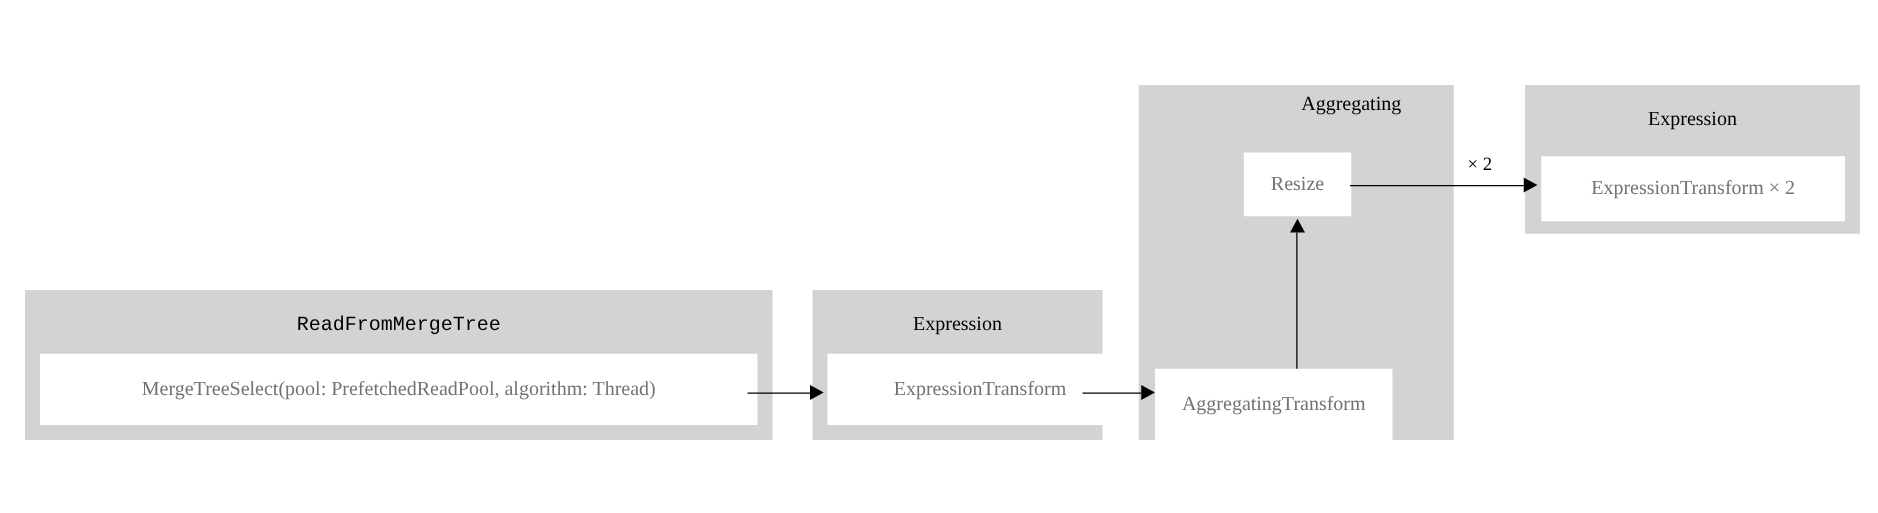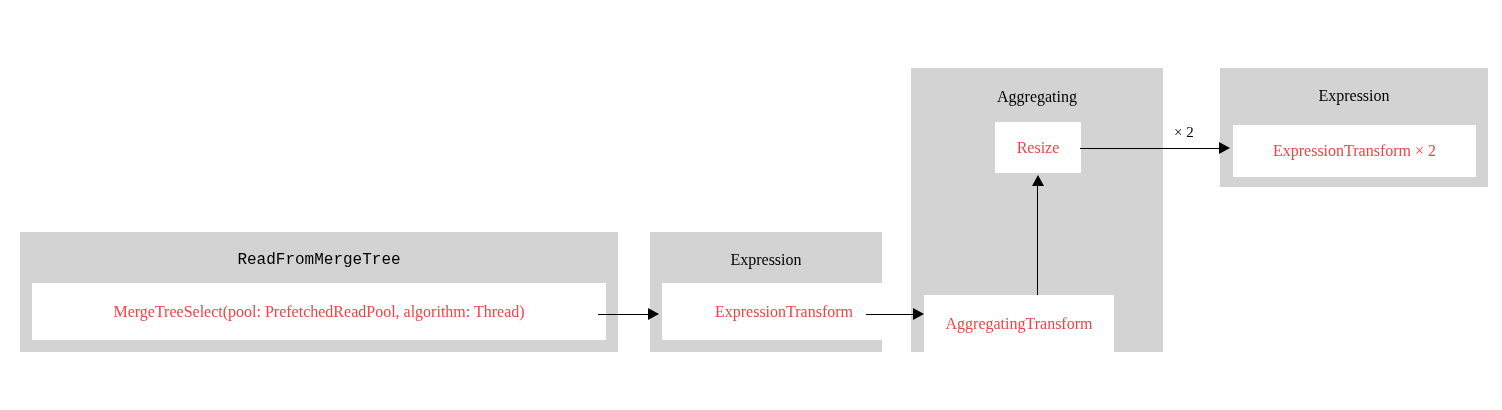--- a/index.html
+++ b/index.html
@@ -30,21 +30,21 @@
     white-space: nowrap;
   }
   .node {
     position: absolute;
     background: #ffffff;
     box-sizing: border-box;
     display: flex;
     align-items: center;
     justify-content: center;
     font-size: 16px;
-    color: #ef4444;
+    color: #737373;
     white-space: nowrap;
   }
   .edge-line-h {
     position: absolute;
     height: 0;
     border-top: 1.6px solid #000000;
   }
   .edge-line-v {
     position: absolute;
     width: 0;
@@ -82,21 +82,21 @@
     <div class="cluster-label" style="top:20px;font-family:Liberation Mono, monospace;">ReadFromMergeTree</div>
     <div class="node" style="left:12px; top:51px; width:574px; height:57px;">MergeTreeSelect(pool: PrefetchedReadPool, algorithm: Thread)</div>
   </div>
 
   <div class="cluster" style="left:650px; top:232px; width:232px; height:120px;">
     <div class="cluster-label" style="top:20px;">Expression</div>
     <div class="node" style="left:12px; top:51px; width:224px; height:57px;padding-left:20px;">ExpressionTransform</div>
   </div>
 
   <div class="cluster" style="left:911px; top:68px; width:252px; height:284px;">
-    <div class="cluster-label" style="top:21px;">Aggregating</div>
+    <div class="cluster-label" style="top:8px;padding-left:44px;">Aggregating</div>
     <div class="node" style="left:84px; top:54px; width:86px; height:51px;">Resize</div>
     <div class="node" style="left:13px; top:227px; width:190px; height:57px;">AggregatingTransform</div>
   </div>
 
   <div class="cluster" style="left:1220px; top:68px; width:268px; height:119px;">
     <div class="cluster-label" style="top:20px;">Expression</div>
     <div class="node" style="left:13px; top:57px; width:243px; height:52px;">ExpressionTransform × 2</div>
   </div>
 
   <div class="edge-line-h" style="left:598px; top:314px; width:50px;"></div>

